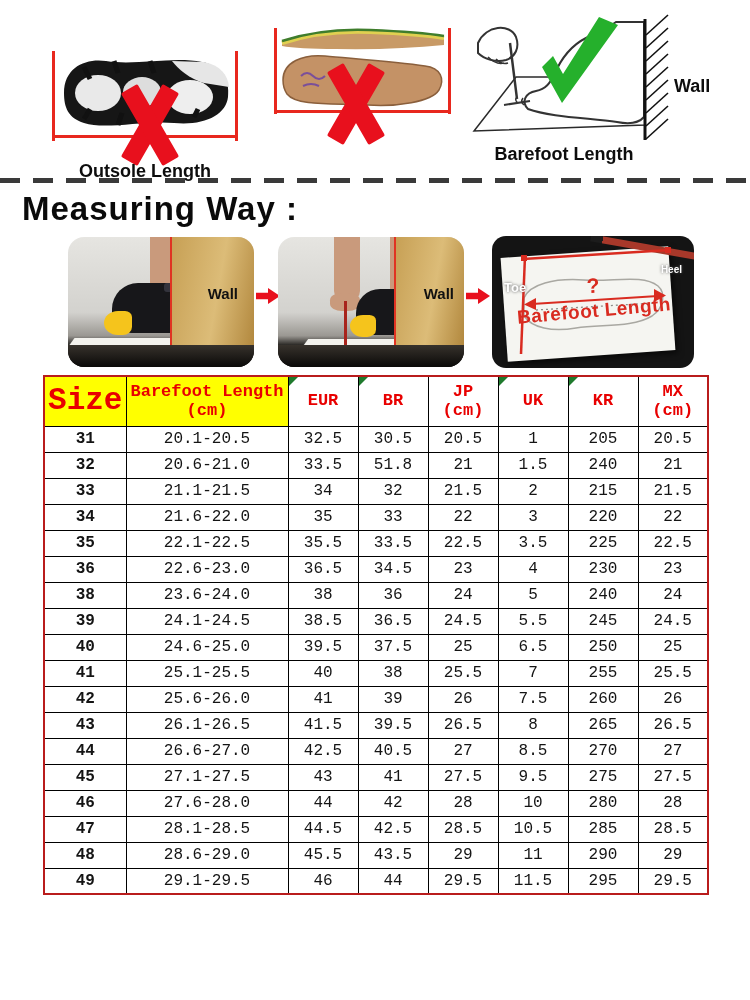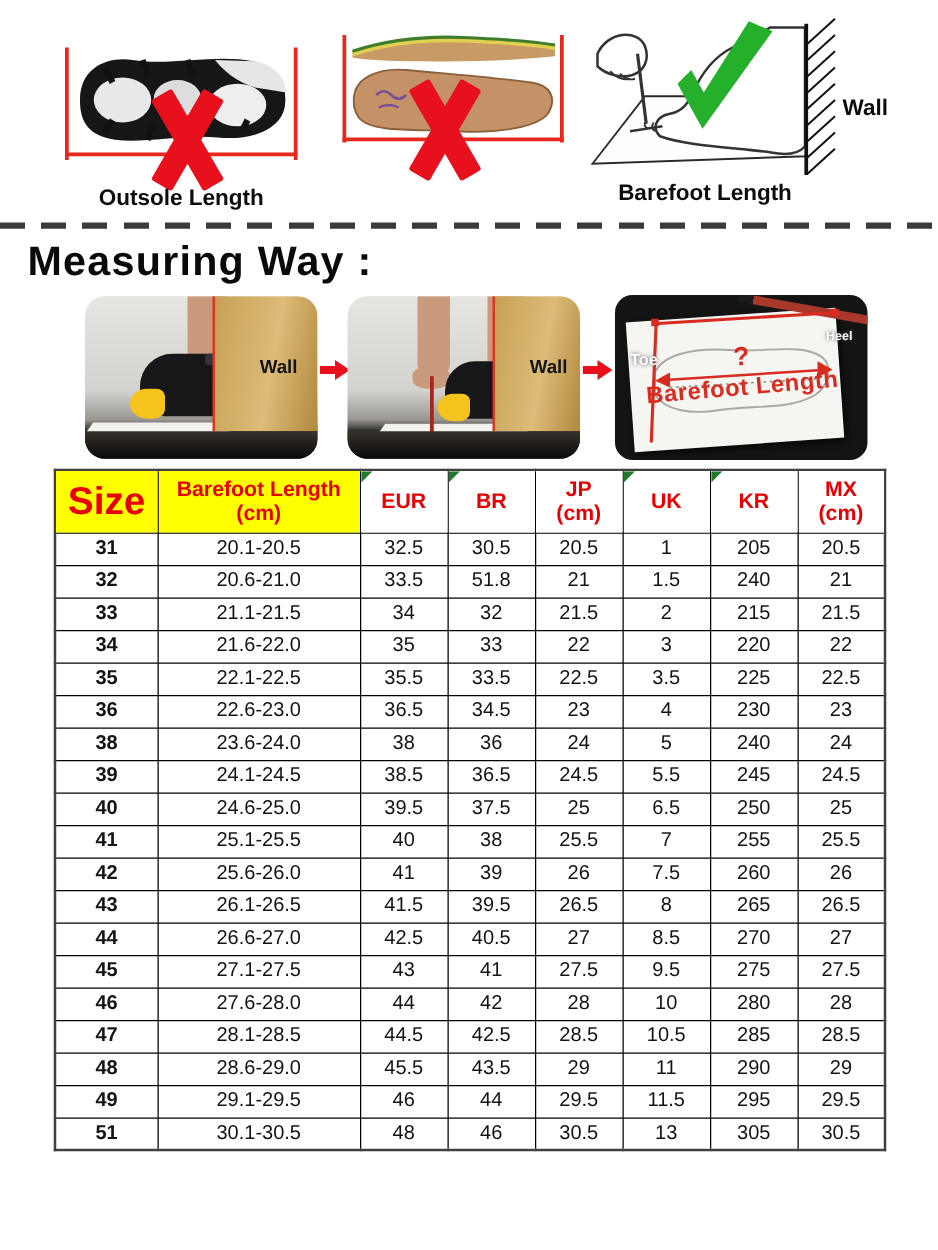--- a/index.html
+++ b/index.html
@@ -11,21 +11,21 @@
   .diag { position:absolute; }
   .diag-label { position:absolute; top:136px; left:0; width:100%; text-align:center;
                 font-size:18px; font-weight:bold; color:#0d0d0d; }
   .mline { position:absolute; background:#e8281e; }
   .x-mark { position:absolute; }
   .x-mark::before, .x-mark::after { content:""; position:absolute; left:50%; top:0;
       width:19px; height:100%; background:#e8101d; border-radius:2px; }
   .x-mark::before { transform:translateX(-50%) rotate(30deg); }
   .x-mark::after  { transform:translateX(-50%) rotate(-30deg); }
 
-  .diag-outsole { left:40px; top:12px; width:210px; height:162px; }
+  .diag-outsole { left:40px; top:25px; width:210px; height:162px; }
   .diag-insole  { left:262px; top:8px; width:200px; height:162px; }
   .diag-barefoot{ left:458px; top:8px; width:290px; height:162px; }
   .wall-top-label { position:absolute; left:216px; top:68px; font-size:18px; font-weight:bold; color:#0d0d0d; }
 
   
   .dashes { position:absolute; left:0; top:178px; width:750px; height:5px;
             background:repeating-linear-gradient(90deg,#3a3a3a 0 20px, transparent 20px 33px); }
 
   
   .measure-title { position:absolute; left:22px; top:190px; font-size:33px; font-weight:bold;
@@ -56,21 +56,21 @@
   .p3-overlay { position:absolute; left:0; top:0; }
   .p3-text { position:absolute; font-weight:bold; }
   .toe-label  { left:12px; top:44px; color:#fff; font-size:13px; text-shadow:0 0 3px #555; }
   .heel-label { right:12px; top:28px; color:#fff; font-size:10px; text-shadow:0 0 3px #555; }
   .q-mark { left:0; right:0; top:38px; text-align:center; color:#d92b20; font-size:21px; transform:rotate(-3deg); }
   .bl-caption { left:24px; top:64px; width:156px; text-align:center; color:#d92b20; font-size:19px;
                 transform:rotate(-5deg); letter-spacing:.5px; }
 
   
   .table-wrap { position:absolute; left:43px; top:375px; width:664px; }
-  table { width:100%; border-collapse:collapse; table-layout:fixed; border:2px solid #404040; }
+  table { width:100%; border-collapse:collapse; table-layout:fixed; border:2px solid #b91c1c;font-family:Liberation Mono, monospace; }
   th, td { border:1.6px solid #000; text-align:center; vertical-align:middle; overflow:hidden; }
   thead th { height:50px; color:#e80000; font-weight:bold; white-space:pre-line;
              font-size:17px; line-height:1.15; position:relative; background:#fff; }
   th.h-yellow { background:#ffff00; }
   th.h-size { font-size:31px; }
   td { height:26px; font-size:16px; color:#141414; background:#fff; }
   td.col-size { font-weight:bold; }
   .tri { position:absolute; left:0; top:0; width:0; height:0;
          border-top:9px solid #1f7a2d; border-right:9px solid transparent; }
 </style>
@@ -394,27 +394,17 @@
           <tr>
             <td class="col-size">49</td>
             <td>29.1-29.5</td>
             <td>46</td>
             <td>44</td>
             <td>29.5</td>
             <td>11.5</td>
             <td>295</td>
             <td>29.5</td>
           </tr>
-          <tr>
-            <td class="col-size">51</td>
-            <td>30.1-30.5</td>
-            <td>48</td>
-            <td>46</td>
-            <td>30.5</td>
-            <td>13</td>
-            <td>305</td>
-            <td>30.5</td>
-          </tr>
         </tbody>
     </table>
   </div>
 
 </div>
 
 </body></html>

